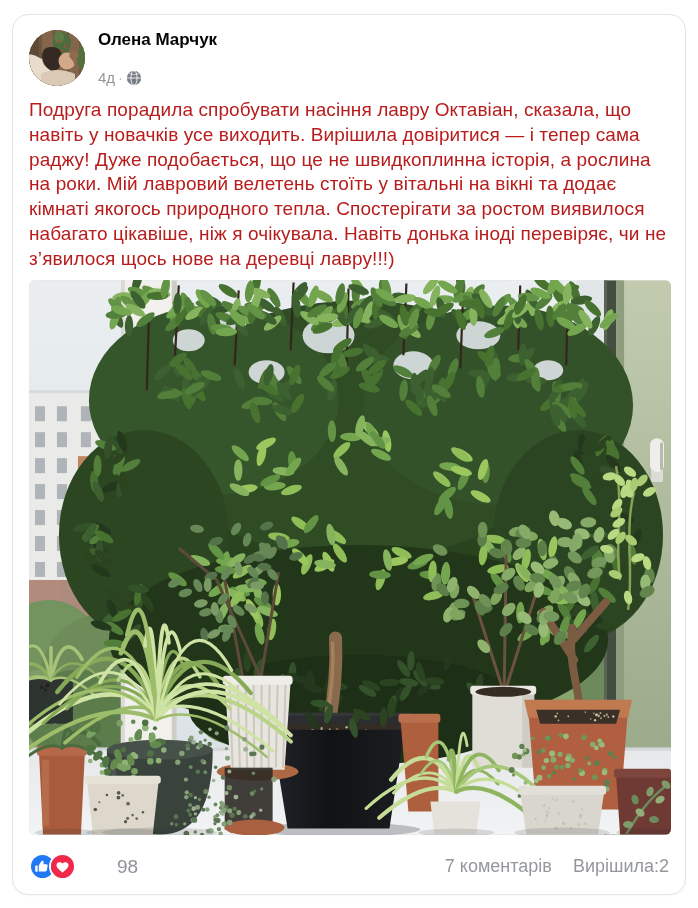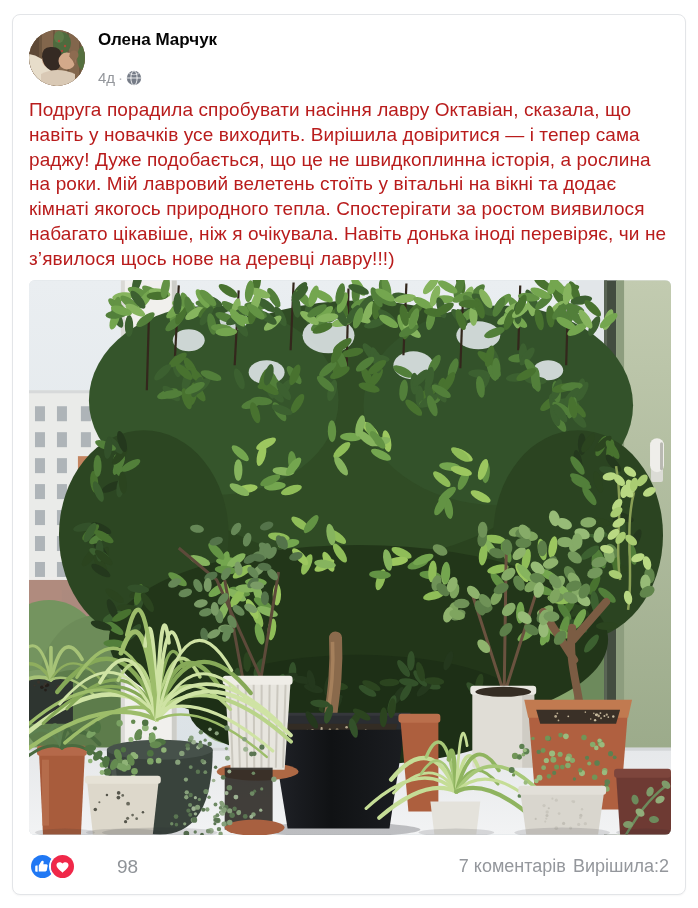--- a/index.html
+++ b/index.html
@@ -3,21 +3,21 @@
 <meta charset="utf-8">
 <style>
   html,body{margin:0;padding:0;}
   body{
     width:698px;height:908px;background:#ffffff;position:relative;
     font-family:"Liberation Sans","DejaVu Sans",sans-serif;
     -webkit-font-smoothing:antialiased;overflow:hidden;
   }
   .card{
     position:absolute;left:12px;top:14px;width:674px;height:881px;
-    background:#fff;border:1px solid #e3e5e8;border-radius:8px;
+    background:#fff;border:1px solid #e3e5e8;border-radius:16px;
     box-sizing:border-box;box-shadow:0 1px 2px rgba(0,0,0,.04);
     overflow:hidden;
   }
   .header{display:flex;align-items:center;gap:13px;padding:14px 16px 4px 16px;}
   .avatar{
     width:56px;height:56px;border-radius:50%;overflow:hidden;flex:0 0 auto;
     background:#7a6047;cursor:pointer;
   }
   .avatar svg{display:block;}
   .hmeta{display:flex;flex-direction:column;justify-content:center;}
@@ -39,21 +39,21 @@
     padding:0 16px;height:64px;
   }
   .reactions{display:flex;align-items:center;gap:9px;cursor:pointer;}
   .blob{display:flex;}
   .rxn{
     width:23px;height:23px;border-radius:50%;display:inline-flex;
     align-items:center;justify-content:center;border:2px solid #fff;box-sizing:content-box;
   }
   .rxn.love{margin-left:-7px;}
   .count{font-size:19px;color:#8f9398;margin-left:32px;}
-  .meta-right{display:flex;gap:7px;font-size:18px;color:#94979c;}
+  .meta-right{display:flex;gap:21px;font-size:18px;color:#94979c;}
   .meta-right span{cursor:pointer;}
 </style>
 </head>
 <body>
 
 <div class="card">
 
   <div class="header">
     <div class="avatar">
       <svg width="56" height="56" viewBox="0 0 56 56">

